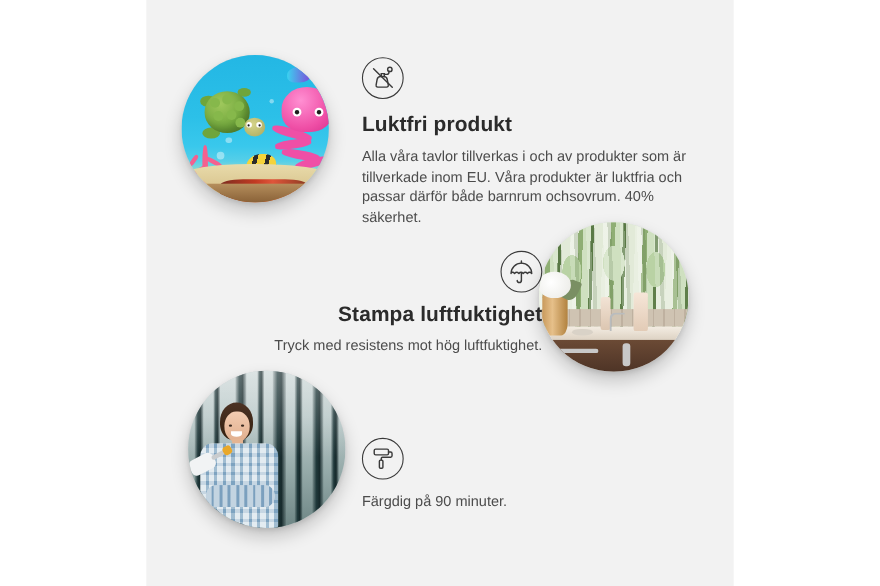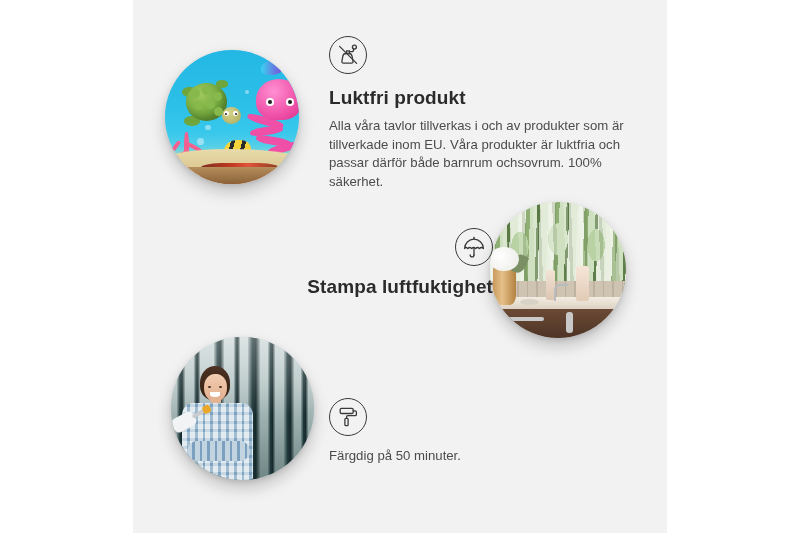--- a/index.html
+++ b/index.html
@@ -49,21 +49,21 @@
   }
   .sub{
     font-size:13.2px;
     color:#4c4c4c;
     line-height:1.42;
     margin:0;
   }
 
   
   #b1-photo{ left:32px; top:50px; width:134px; height:134px; }
-  #b1-text { left:196px; top:36px; width:300px; }
+  #b1-text { left:196px; top:52px; width:300px; }
   #b1-text .icon-circle{ margin-bottom:13px; }
   #b1-text .head{ margin-bottom:7px; }
 
   
   #b2-photo{ left:357px; top:202px; width:136px; height:136px; }
   #b2-text { left:60px; top:228px; width:300px; text-align:right; }
   #b2-text .icon-circle{ margin-left:auto; margin-bottom:10px; }
   #b2-text .head{ margin-bottom:6px; }
 
   
@@ -234,21 +234,21 @@
           <g fill="none" stroke="#3a3a3a" stroke-width="1.3" stroke-linecap="round">
             <path d="M8.4 21.2h8.1c1 0 1.7-.8 1.5-1.8l-.9-5.1c-.3-1.6-1.7-2.8-3.3-2.8h-2.7c-1.6 0-3 1.2-3.3 2.8l-.9 5.1c-.2 1 .5 1.8 1.5 1.8z"></path>
             <path d="M11.6 11.5V8.9h2.8v2.6"></path>
             <path d="M14.4 9.6h2.3a1.9 1.9 0 0 0 1.9-1.9V6.4"></path>
             <circle cx="19.4" cy="5.1" r="2"></circle>
             <line x1="4.6" y1="4.4" x2="21.6" y2="21.4"></line>
           </g>
         </svg>
       </div>
       <p class="head">Luktfri produkt</p>
-      <p class="sub">Alla våra tavlor tillverkas i och av produkter som är tillverkade inom EU. Våra produkter är luktfria och passar därför både barnrum ochsovrum. 100% säkerhet.</p>
+      <p class="sub">Alla våra tavlor tillverkas i och av produkter som är tillverkade inom EU. Våra produkter är luktfria och passar därför både barnrum ochsovrum. 40% säkerhet.</p>
     </div>
   </div>
 
   <div class="feature">
 
     <div class="photo-wrap" id="b2-photo">
       <div class="photo">
         <div class="bath">
           <div class="wall"></div>
           <div class="splash"></div>
@@ -270,20 +270,21 @@
         <svg width="26" height="26" viewBox="0 0 26 26" aria-hidden="true">
           <g fill="none" stroke="#3a3a3a" stroke-width="1.3" stroke-linecap="round" stroke-linejoin="round">
             <path d="M3.6 14.6a9.4 9.4 0 0 1 18.8 0c-1.3-1.5-2.6-1.5-3.9 0-1.3-1.5-2.6-1.5-3.9 0-1.3-1.5-2.6-1.5-3.9 0-1.3-1.5-2.6-1.5-3.9 0-1 -1.2-2.1-1.4-3.2-.6z"></path>
             <line x1="13" y1="14.6" x2="13" y2="21"></line>
             <path d="M13 21c0 1.1-.9 1.9-1.9 1.9s-1.9-.8-1.9-1.9"></path>
             <line x1="13" y1="3.3" x2="13" y2="5.2"></line>
           </g>
         </svg>
       </div>
       <p class="head">Stampa luftfuktighet</p>
+      <p class="sub">Tryck med resistens mot hög luftfuktighet.</p>
     </div>
   </div>
 
   <div class="feature">
 
     <div class="photo-wrap" id="b3-photo">
       <div class="photo">
         <div class="forest">
           <div class="tr" style="left:4%;width:6%"></div>
           <div class="tr" style="left:16%;width:4%"></div>
@@ -318,17 +319,17 @@
     <div class="txt" id="b3-text">
       <div class="icon-circle">
         <svg width="26" height="26" viewBox="0 0 26 26" aria-hidden="true">
           <g fill="none" stroke="#3a3a3a" stroke-width="1.3" stroke-linecap="round" stroke-linejoin="round">
             <rect x="5.2" y="4.3" width="13" height="5.2" rx="1.3"></rect>
             <path d="M18.2 6.9h1.9a1.3 1.3 0 0 1 1.3 1.3v2.2a1.3 1.3 0 0 1-1.3 1.3h-7.4a1.1 1.1 0 0 0-1.1 1.1v1.5"></path>
             <rect x="9.9" y="14.3" width="3.2" height="7.4" rx="1"></rect>
           </g>
         </svg>
       </div>
-      <p class="sub">Färgdig på 50 minuter.</p>
+      <p class="sub">Färgdig på 90 minuter.</p>
     </div>
   </div>
 
 </div>
 
 </body></html>

